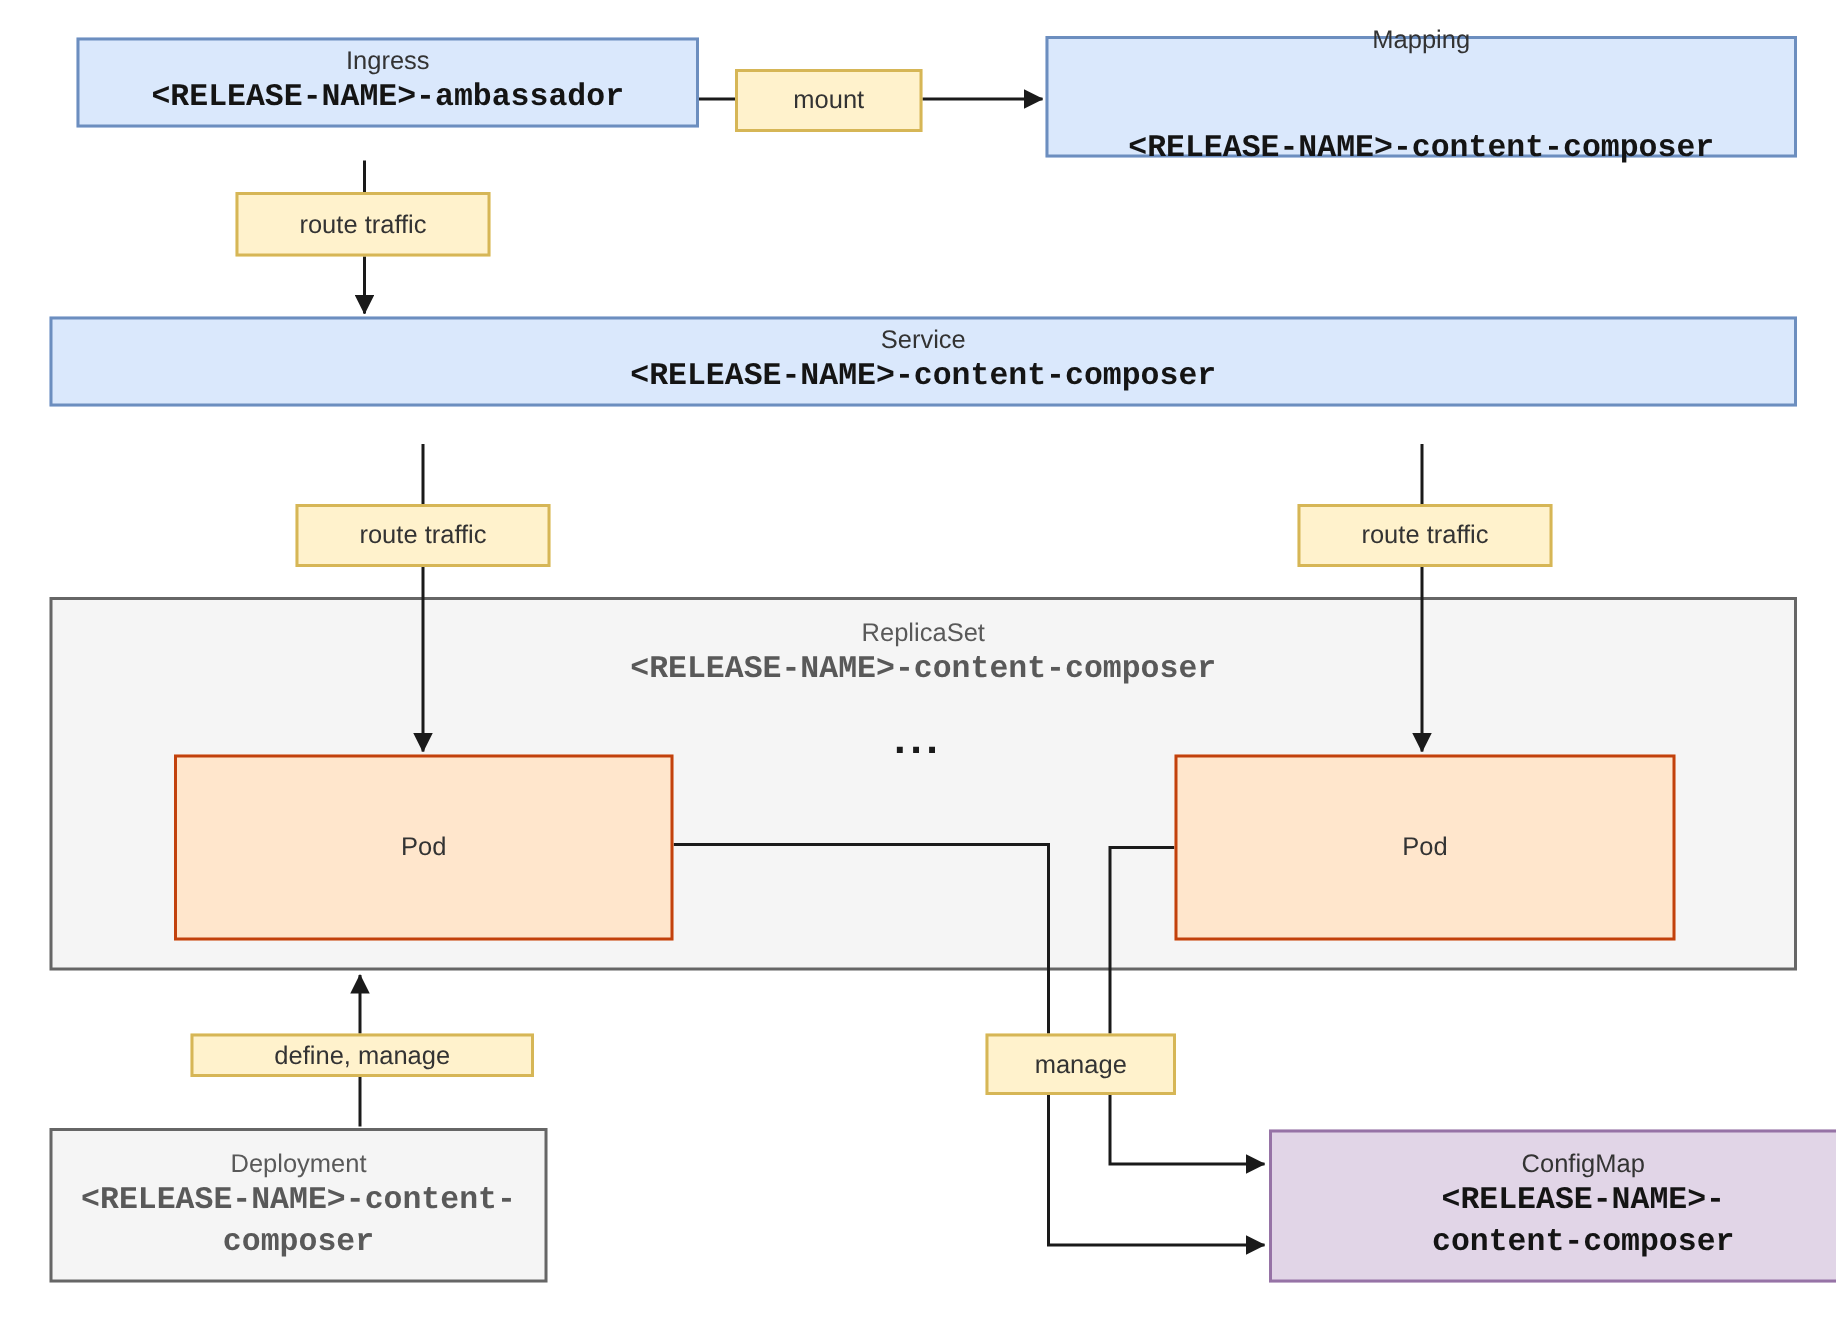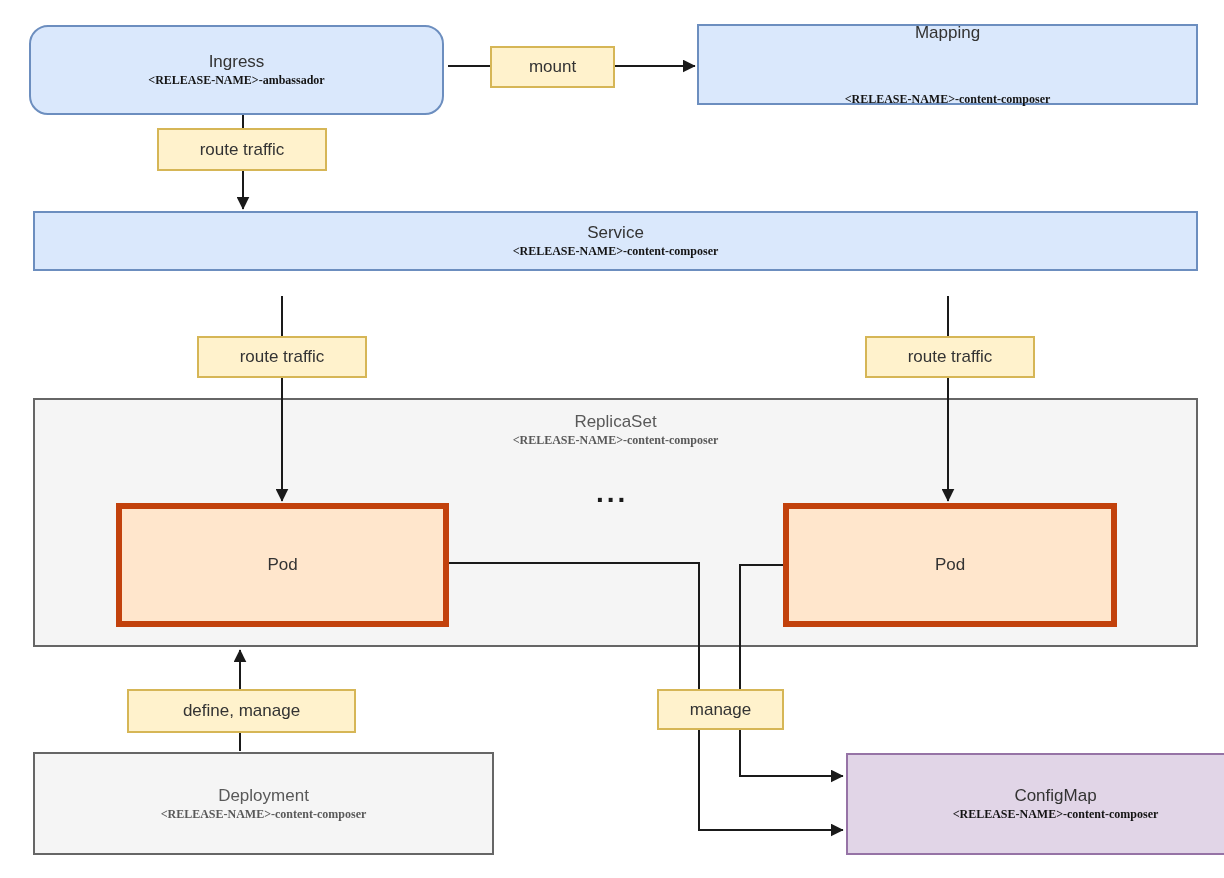--- a/index.html
+++ b/index.html
@@ -4,25 +4,25 @@
 <style>
   * { margin:0; padding:0; box-sizing:border-box; }
   html,body { background:#ffffff; }
   body { font-family:"Liberation Sans",sans-serif; }
 
   .canvas { position:relative; width:1224px; height:878px; background:#ffffff; overflow:hidden; }
 
   .node { position:absolute; display:flex; flex-direction:column; align-items:center;
           justify-content:center; text-align:center; z-index:2; padding:4px 8px; }
   .node .title { font-size:17px; color:#333333; line-height:1.3; }
-  .node .sub   { font-family:Liberation Serif, serif; font-weight:bold; font-size:12px;
+  .node .sub   { font-family:Liberation Mono, monospace; font-weight:bold; font-size:21px;
                  color:#141414; line-height:1.32; }
 
   .blue   { background:#dae8fc; border:2px solid #6c8ebf; }
-  .orange { background:#ffe6cc; border:6px solid #c2410c;align-items:center; }
+  .orange { background:#ffe6cc; border:2px solid #c2410c;align-items:center; }
   .grayn  { background:#f5f5f5; border:2px solid #666666; }
   .purple { background:#e1d5e7; border:2px solid #9673a6; }
   .grayn .title, .grayn .sub { color:#595959; }
 
   .rs { justify-content:flex-start; padding-top:11px; z-index:0; }
   .narrow .sub { max-width:225px; }
 
   svg.edges { position:absolute; left:0; top:0; z-index:1; }
 
   .elabel { position:absolute; z-index:3; background:#fff2cc; border:2px solid #d6b656;
@@ -50,21 +50,21 @@
     </defs>
     <path d="M448 66 H695" fill="none" stroke="#1a1a1a" stroke-width="2" marker-end="url(#arr)"></path>
     <path d="M243 107 V209" fill="none" stroke="#1a1a1a" stroke-width="2" marker-end="url(#arr)"></path>
     <path d="M282 296 V501" fill="none" stroke="#1a1a1a" stroke-width="2" marker-end="url(#arr)"></path>
     <path d="M948 296 V501" fill="none" stroke="#1a1a1a" stroke-width="2" marker-end="url(#arr)"></path>
     <path d="M240 751 V650" fill="none" stroke="#1a1a1a" stroke-width="2" marker-end="url(#arr)"></path>
     <path d="M449 563 H699 V830 H843" fill="none" stroke="#1a1a1a" stroke-width="2" marker-end="url(#arr)"></path>
     <path d="M783 565 H740 V776 H843" fill="none" stroke="#1a1a1a" stroke-width="2" marker-end="url(#arr)"></path>
   </svg>
 
-  <div class="node blue" style="left:29px; top:25px; width:415px; height:90px;border-radius:19px;">
+  <div class="node blue" style="left:51px; top:25px; width:415px; height:60px;">
     <div class="title">Ingress</div>
     <div class="sub">&lt;RELEASE-NAME&gt;-ambassador</div>
   </div>
 
   <div class="node blue" style="left:697px; top:24px; width:501px; height:81px;gap:48px;">
     <div class="title">Mapping</div>
     <div class="sub">&lt;RELEASE-NAME&gt;-content-composer</div>
   </div>
 
   <div class="node blue" style="left:33px; top:211px; width:1165px; height:60px;">
@@ -75,35 +75,35 @@
   <div class="node orange narrow" style="left:116px; top:503px; width:333px; height:124px;">
     <div class="title">Pod</div>
   </div>
 
   <div class="node orange narrow" style="left:783px; top:503px; width:334px; height:124px;">
     <div class="title">Pod</div>
   </div>
 
   <div class="ellipsis" style="left:596px; top:479px;">...</div>
 
-  <div class="node grayn" style="left:33px; top:752px; width:461px; height:103px;">
+  <div class="node grayn" style="left:33px; top:752px; width:332px; height:103px;">
     <div class="title">Deployment</div>
     <div class="sub">&lt;RELEASE-NAME&gt;-content-composer</div>
   </div>
 
   <div class="node purple narrow" style="left:846px; top:753px; width:419px; height:102px;">
     <div class="title">ConfigMap</div>
     <div class="sub">&lt;RELEASE-NAME&gt;-content-composer</div>
   </div>
 
   <div class="elabel" style="left:490px; top:46px; width:125px; height:42px;">mount</div>
 
   <div class="elabel" style="left:157px; top:128px; width:170px; height:43px;">route traffic</div>
 
   <div class="elabel" style="left:197px; top:336px; width:170px; height:42px;">route traffic</div>
 
   <div class="elabel" style="left:865px; top:336px; width:170px; height:42px;">route traffic</div>
 
-  <div class="elabel" style="left:127px; top:689px; width:229px; height:44px;">define, manage</div>
+  <div class="elabel" style="left:127px; top:689px; width:229px; height:29px;">define, manage</div>
 
   <div class="elabel" style="left:657px; top:689px; width:127px; height:41px;">manage</div>
 
 </div>
 
 </body></html>

